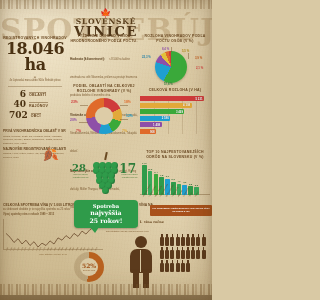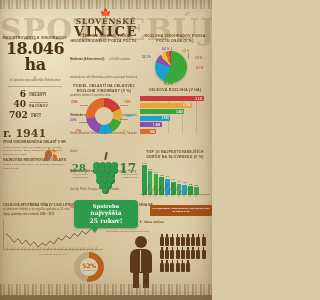--- a/index.html
+++ b/index.html
@@ -328,21 +328,20 @@
         </div>
         <div class="bh">
           <div class="bar" style="width: 16.0677px; background: rgb(224, 106, 42);">
             <span class="bval">908</span>
           </div>
         </div>
       </div>
   </div>
 
   <div class="colF">
-    <div class="yr">r. 1941</div>
     <div class="yrh">PRVÁ VINOHRADNÍCKA OBLASŤ V SR</div>
     <div class="yrlist">Modra, Pezinok, Svätý Jur, Limbach, Rača, Vinosady, Šenkvice, Doľany, Báhoň, Budmerice, Častá, Dubová, Jablonec, Píla, Vištuk</div>
     <div class="yrh">NAJNOVŠIE REGISTROVANÉ OBLASTI</div>
     <div class="yrlist">Skalica, Holíč, Kátov, Mokrý Háj, Prietržka, Radošovce, Trnovec, Unín</div>
   </div>
 
   <div class="leafDeco">🍂</div>
 
   <div class="colG">
     <div class="n28">28</div>

